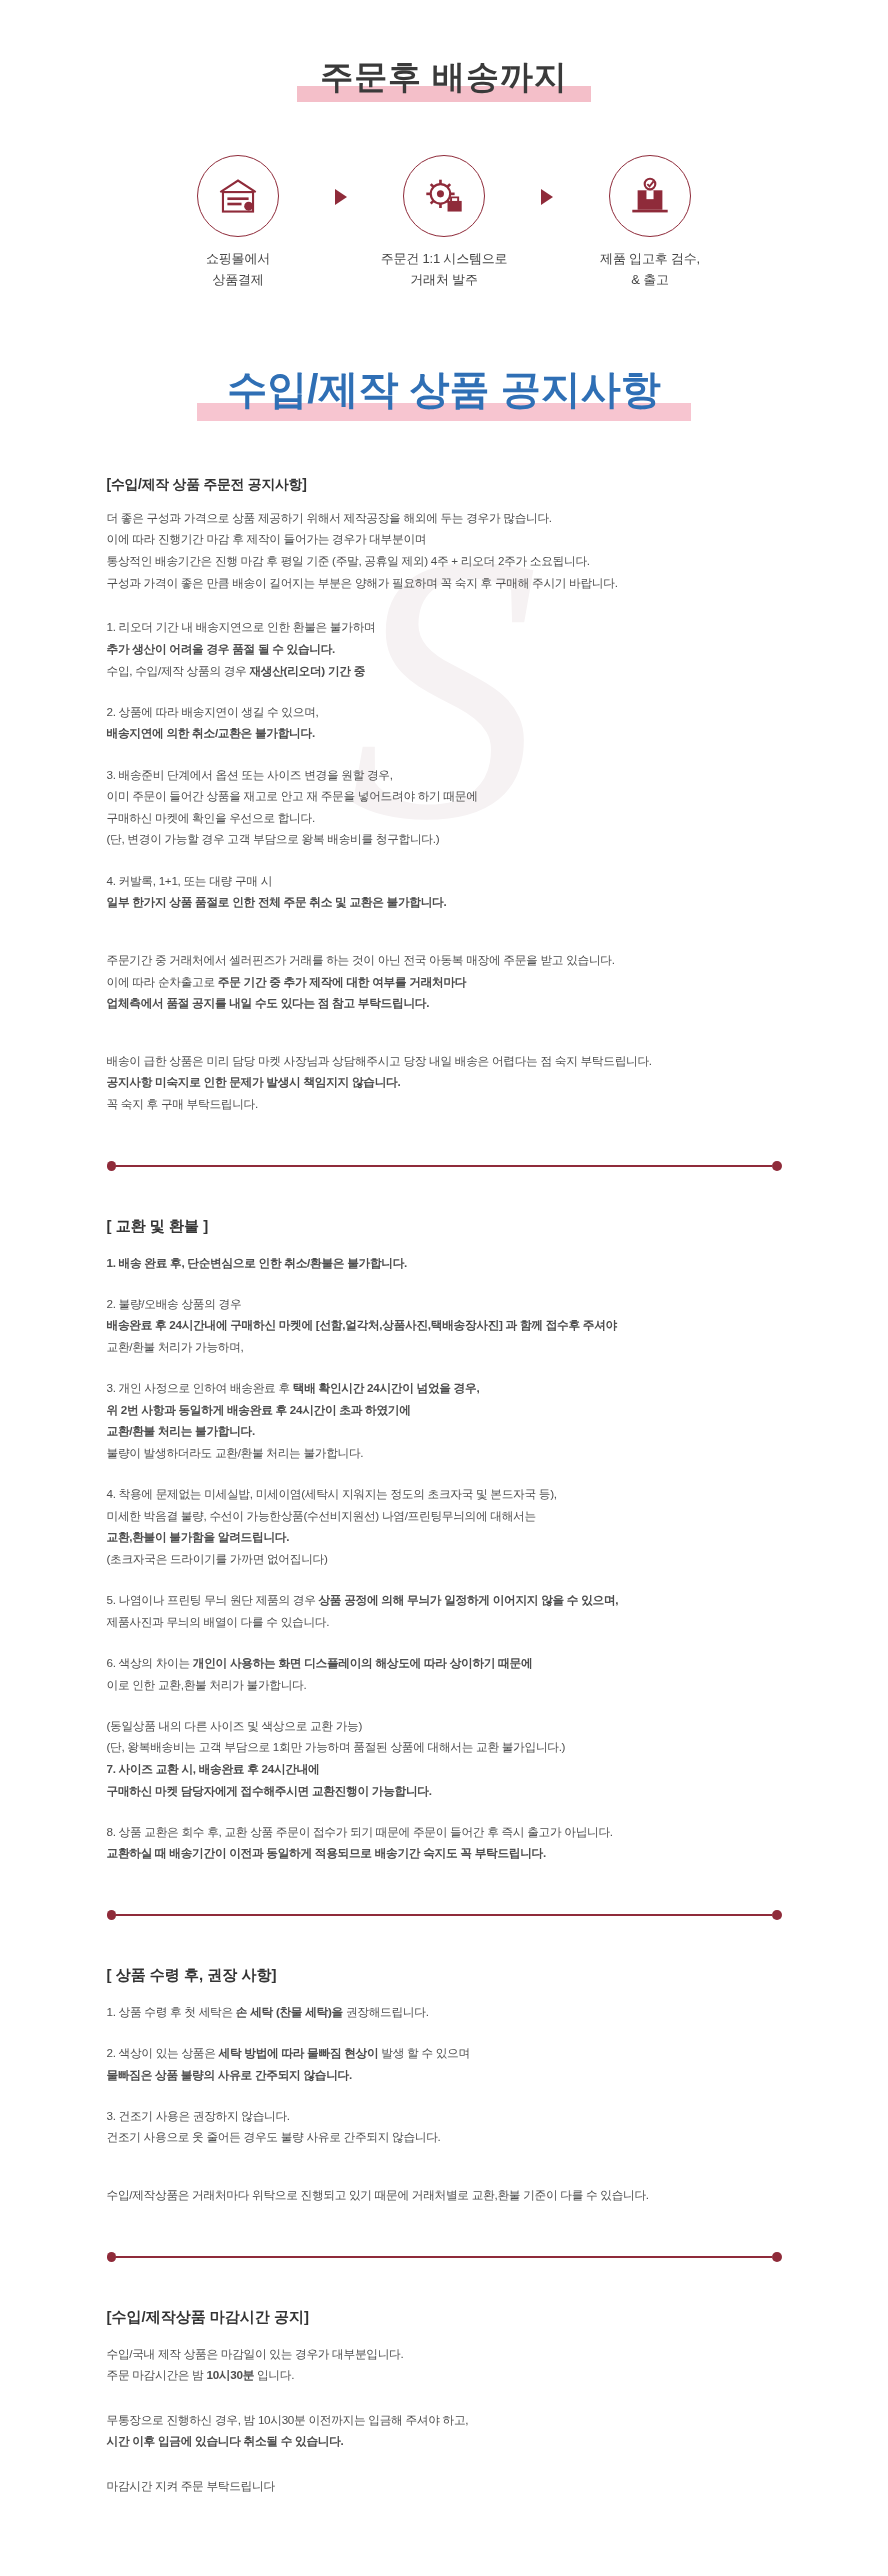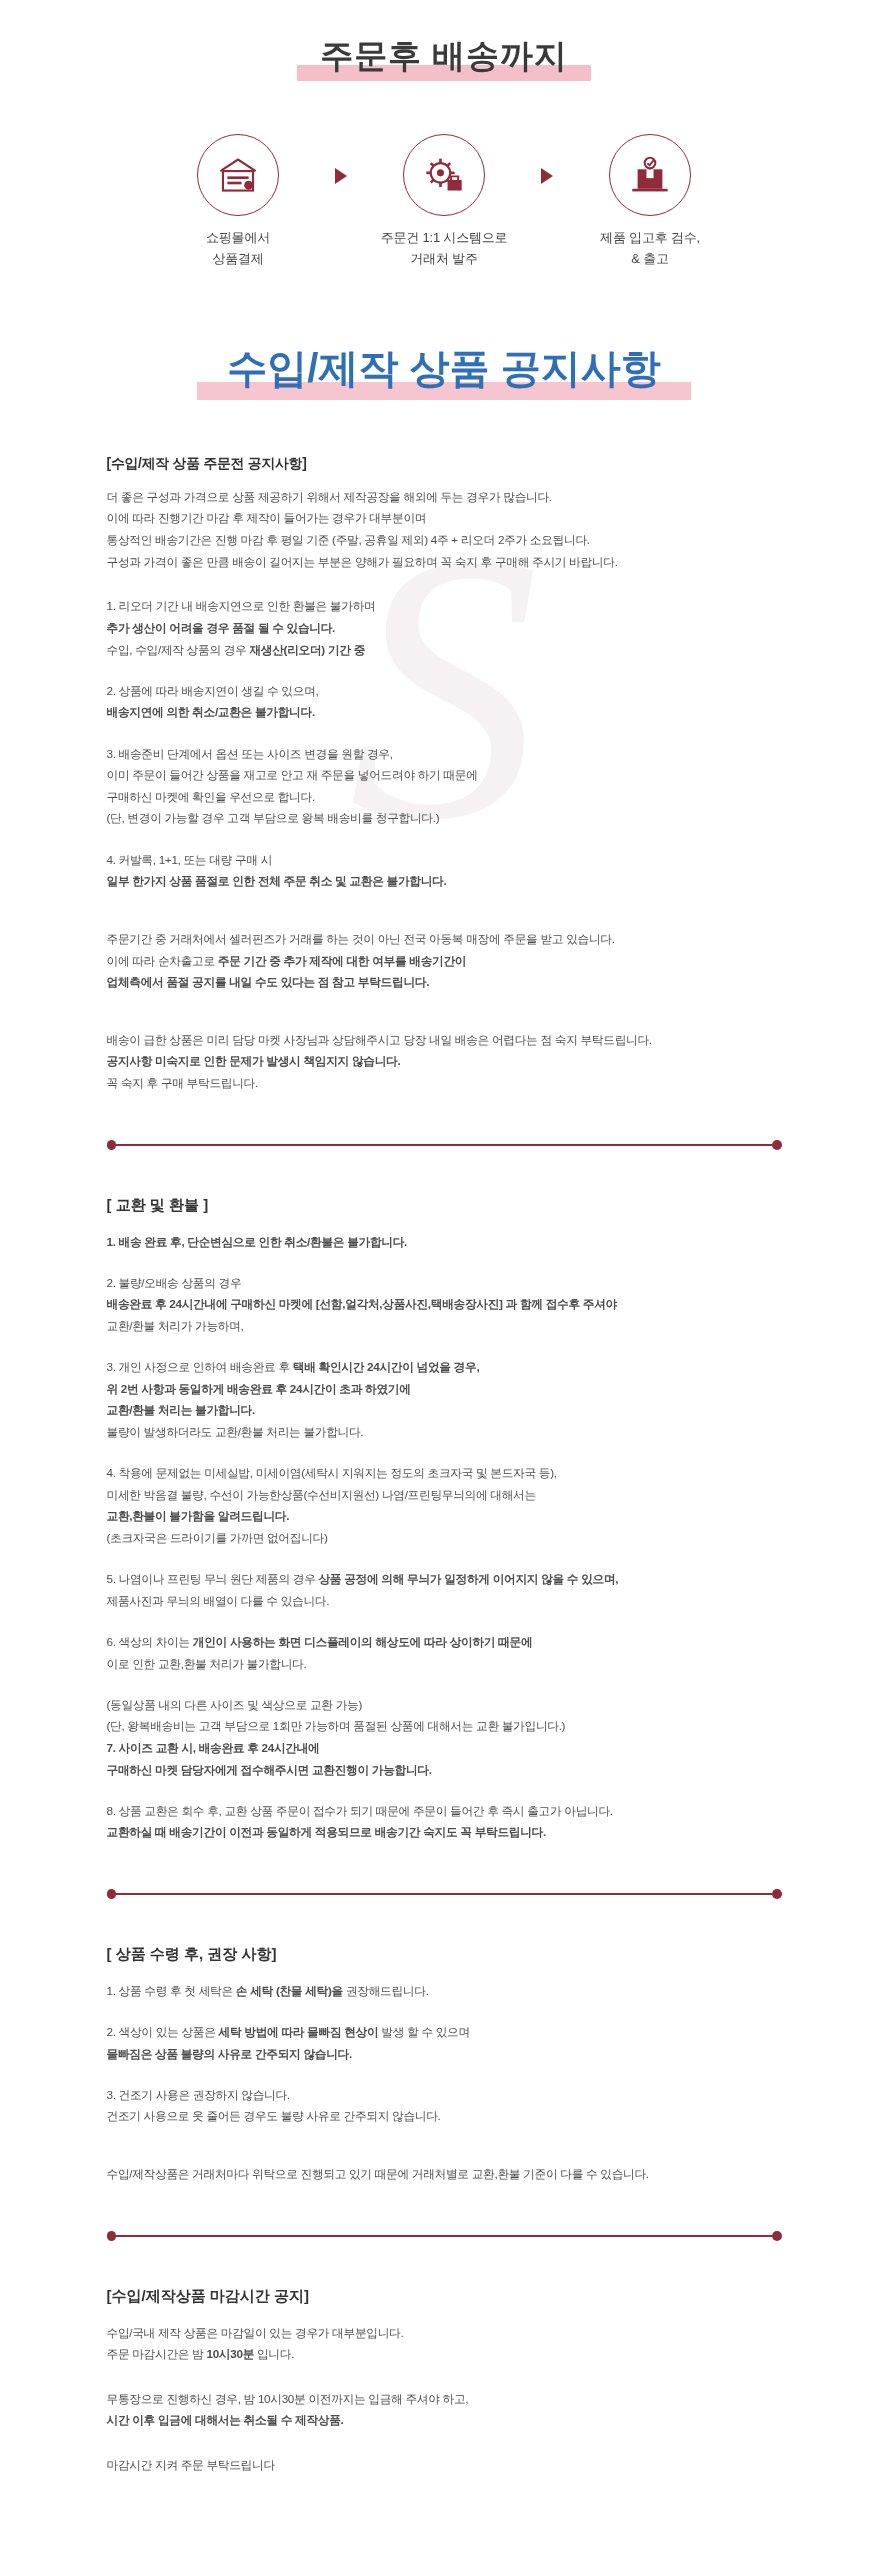--- a/index.html
+++ b/index.html
@@ -15,21 +15,21 @@
     position: relative;
     overflow-x: hidden;
   }
   .page {
     width: 888px;
     position: relative;
   }
 
   
   .sec-flow {
-    padding-top: 32px;
+    padding-top: 53px;
     text-align: center;
   }
   .flow-title-wrap {
     display: flex;
     justify-content: center;
     margin-bottom: 50px;
   }
   .flow-title {
     display: inline-block;
     position: relative;
@@ -306,21 +306,21 @@
           <p class="ln">이미 주문이 들어간 상품을 재고로 안고 재 주문을 넣어드려야 하기 때문에</p>
           <p class="ln">구매하신 마켓에 확인을 우선으로 합니다.</p>
           <p class="ln">(단, 변경이 가능할 경우 고객 부담으로 왕복 배송비를 청구합니다.)</p>
           <div style="height: 19.5px;"></div>
           <p class="ln">4. 커발록, 1+1, 또는 대량 구매 시</p>
           <p class="ln red">일부 한가지 상품 품절로 인한 전체 주문 취소 및 교환은 불가합니다.</p>
         </div>
       <div class="gap-l"></div>
       <div id="notice-para2">
           <p class="ln">주문기간 중 거래처에서 셀러핀즈가 거래를 하는 것이 아닌 전국 아동복 매장에 주문을 받고 있습니다.</p>
-          <p class="ln">이에 따라 순차출고로 <b>주문 기간 중 추가 제작에 대한 여부를 배송기간이</b></p>
+          <p class="ln">이에 따라 순차출고로 <b>주문 기간 중 추가 제작에 대한 여부를 거래처마다</b></p>
           <p class="ln red">업체측에서 품절 공지를 내일 수도 있다는 점 참고 부탁드립니다.</p>
         </div>
       <div class="gap-l"></div>
       <div id="notice-para3">
           <p class="ln">배송이 급한 상품은 미리 담당 마켓 사장님과 상담해주시고 당장 내일 배송은 어렵다는 점 숙지 부탁드립니다.</p>
           <p class="ln red">공지사항 미숙지로 인한 문제가 발생시 책임지지 않습니다.</p>
           <p class="ln">꼭 숙지 후 구매 부탁드립니다.</p>
         </div>
     </div>
   </div>
@@ -395,21 +395,21 @@
 
   <div class="content">
     <div class="hd-lg">[수입/제작상품 마감시간 공지]</div>
     <div id="deadline-lines">
         <p class="ln">수입/국내 제작 상품은 마감일이 있는 경우가 대부분입니다.</p>
         <p class="ln">주문 마감시간은 밤 <b>10시30분</b> 입니다.</p>
       </div>
     <div class="gap-m"></div>
     <div id="deadline-lines2">
         <p class="ln">무통장으로 진행하신 경우, 밤 10시30분 이전까지는 입금해 주셔야 하고,</p>
-        <p class="ln red">시간 이후 입금에 대해서는 취소될 수 제작상품.</p>
+        <p class="ln red">시간 이후 입금에 있습니다 취소될 수 있습니다.</p>
       </div>
     <div class="gap-m"></div>
     <p class="ln">마감시간 지켜 주문 부탁드립니다</p>
   </div>
 
   <div class="bottom-space"></div>
 </div>
 
 
 </body></html>

